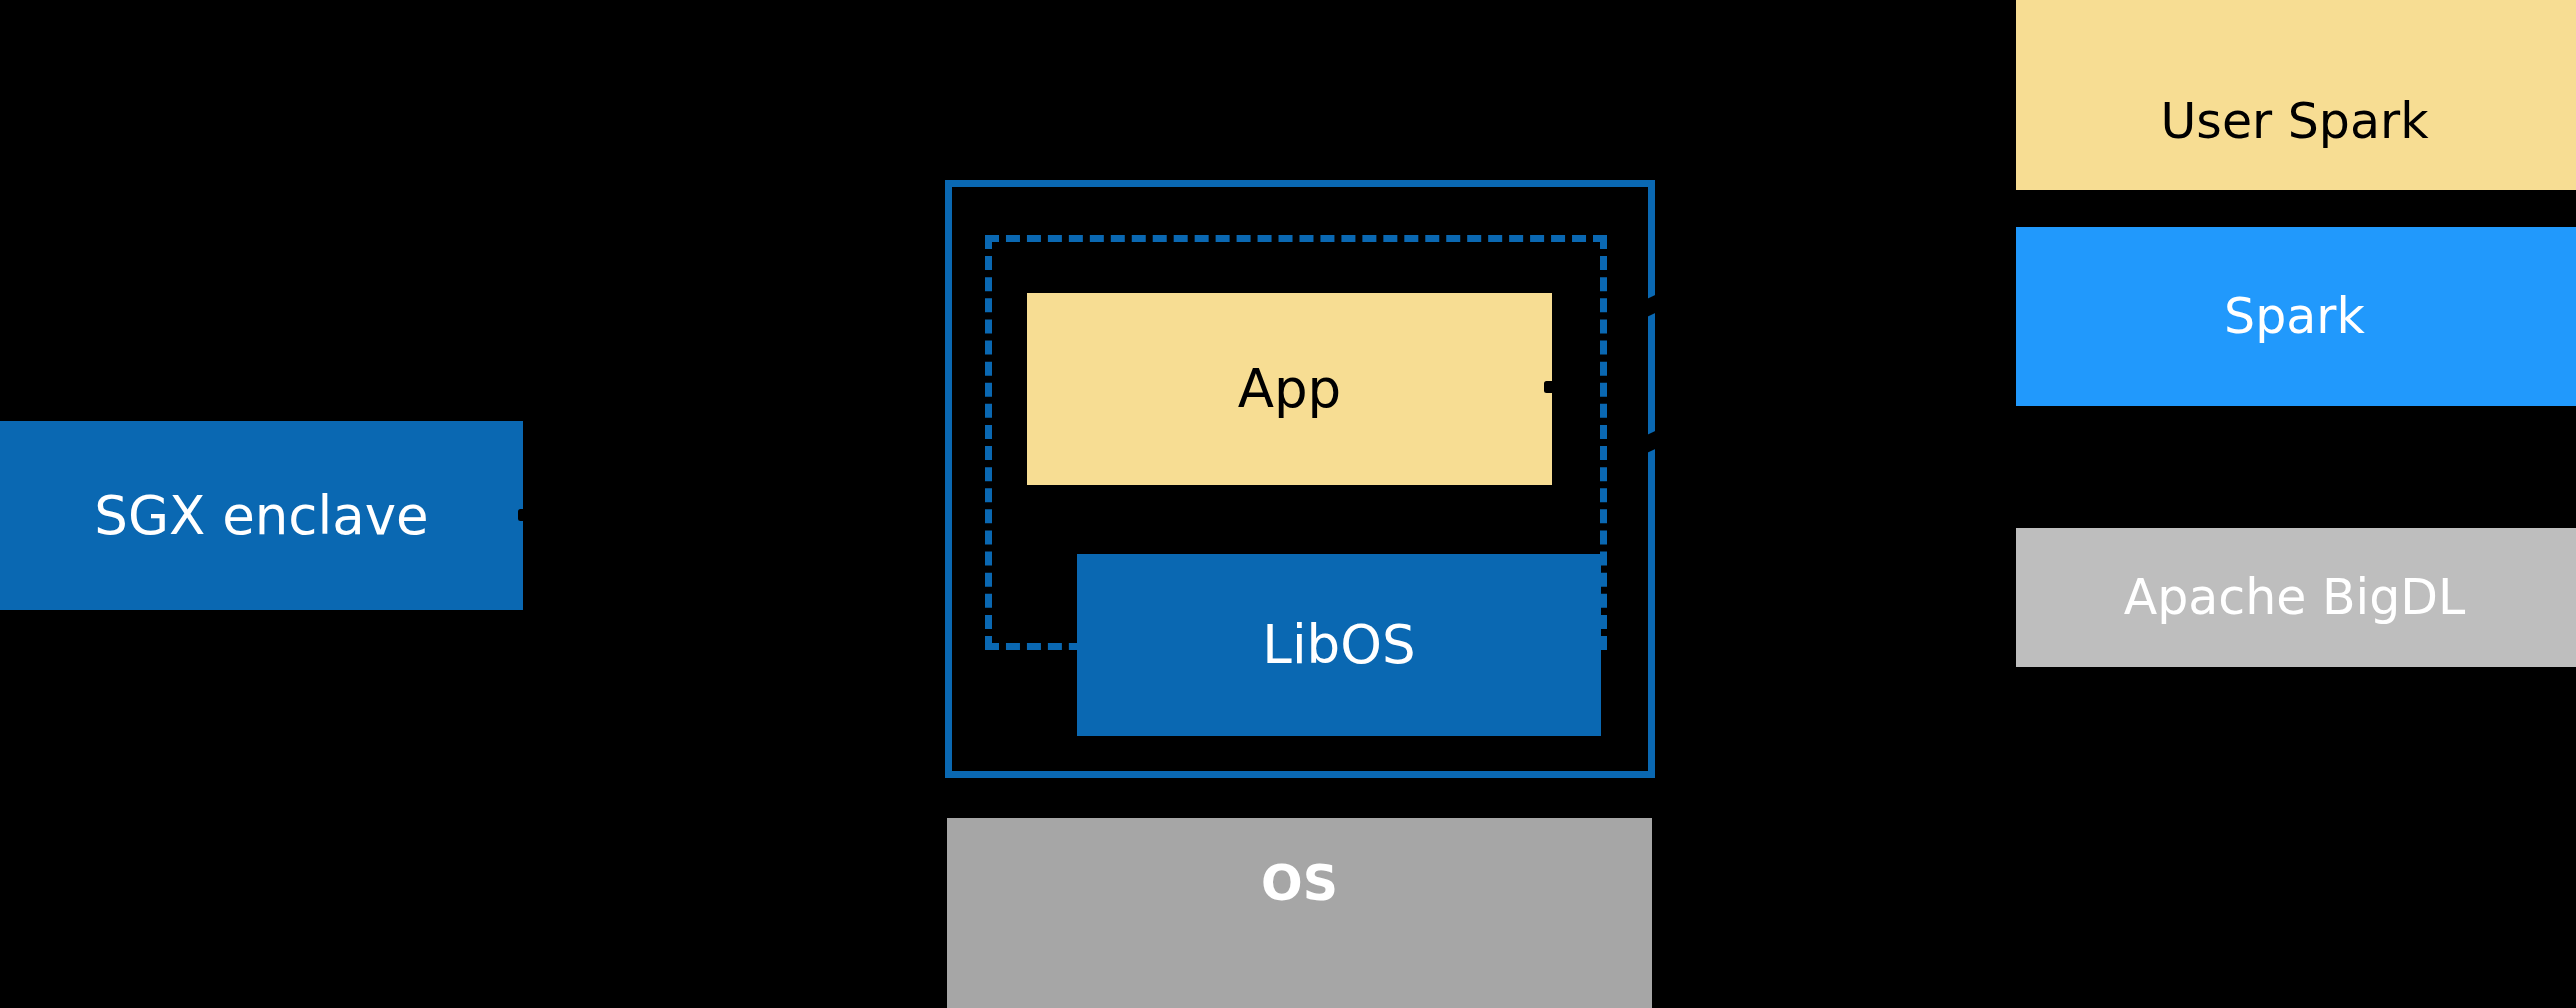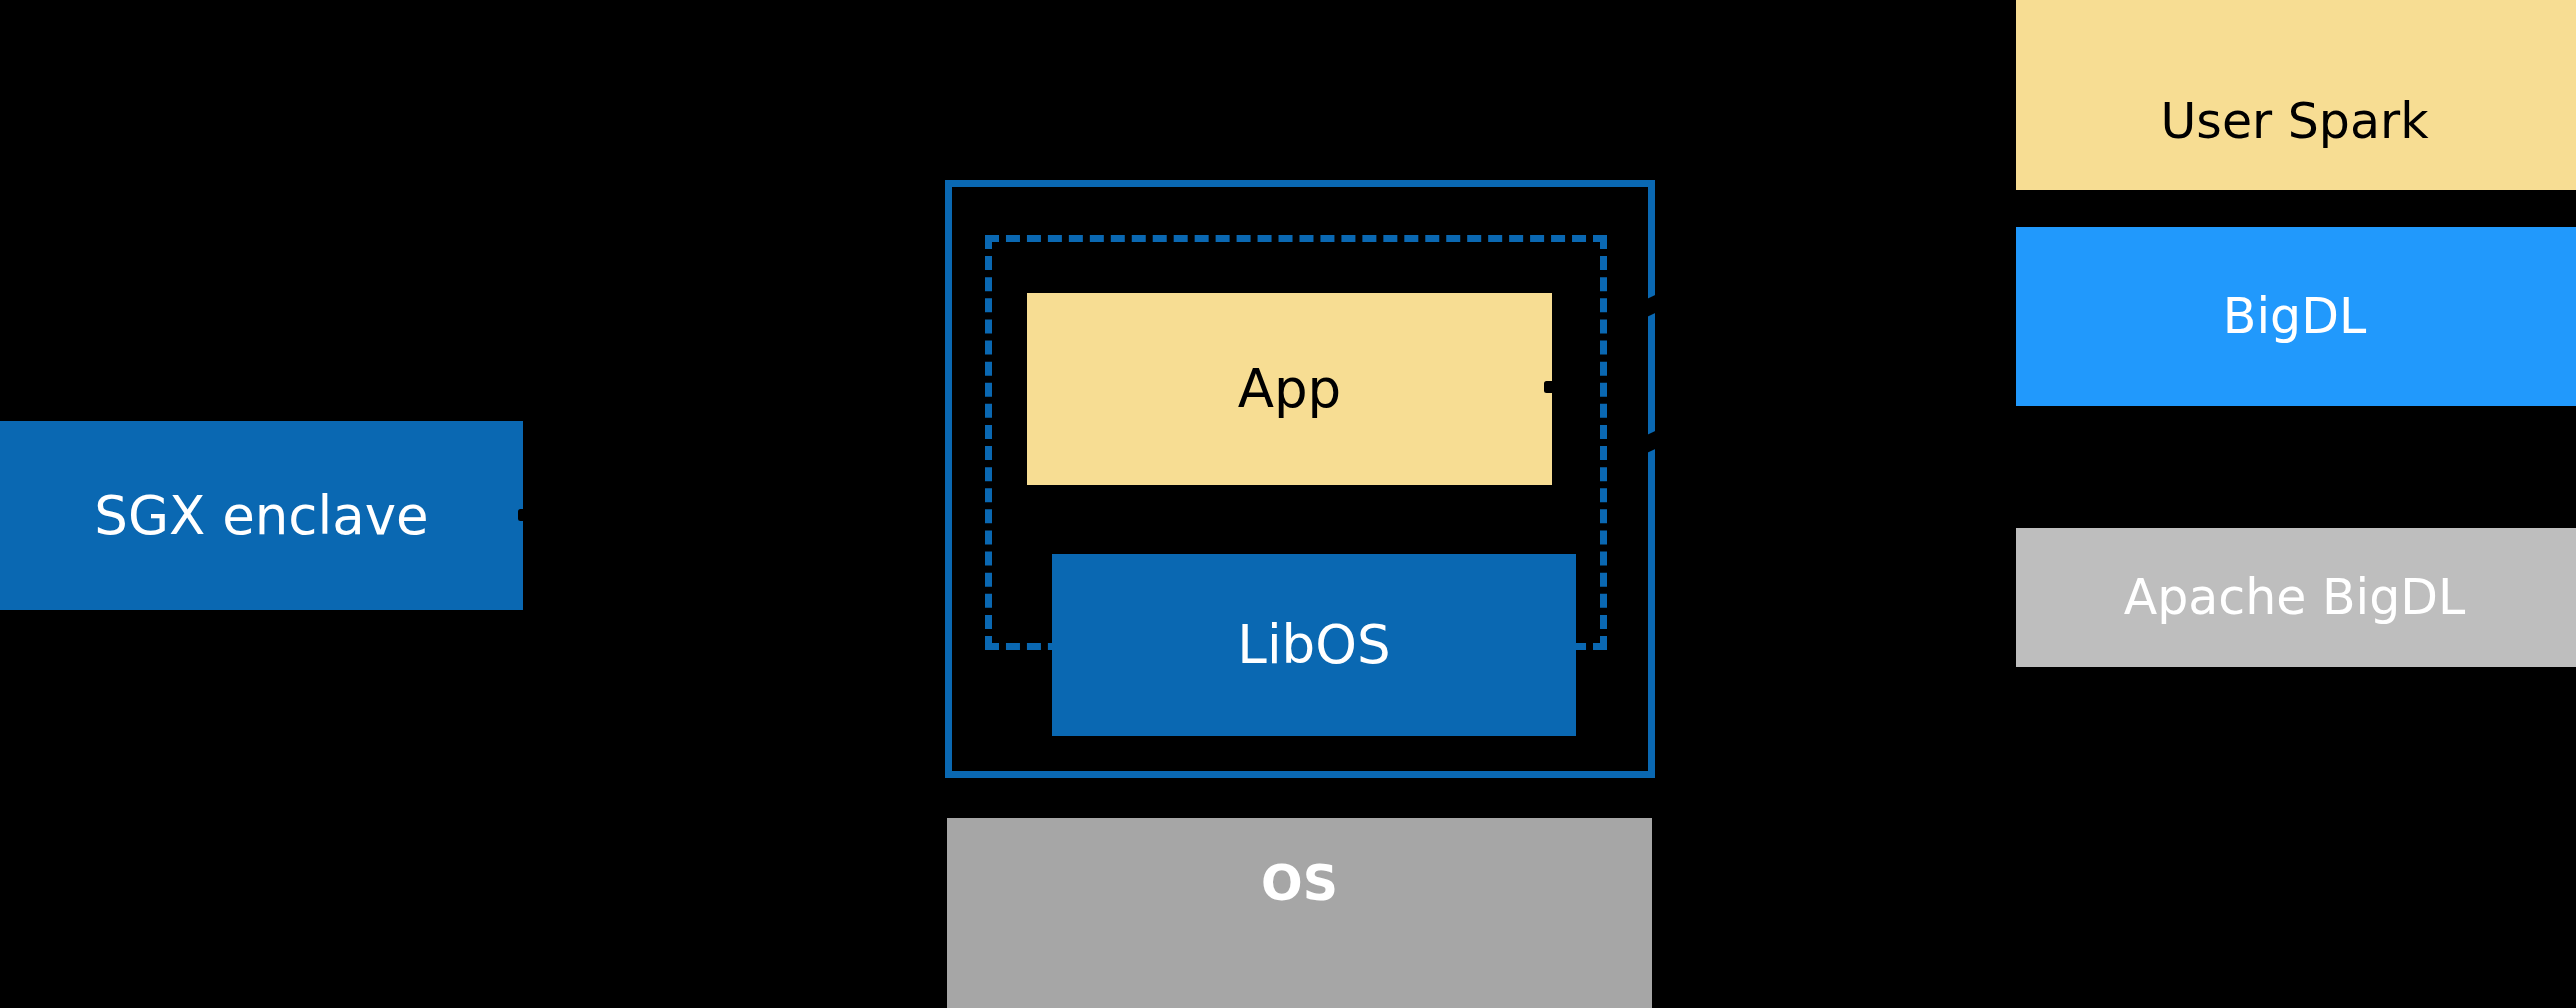--- a/index.html
+++ b/index.html
@@ -76,21 +76,21 @@
     width: 525px;
     height: 192px;
     background: #F7DD93;
     color: #000000;
     font-size: 53px;
     text-align: right;
   }
 
   
   #libos-box {
-    left: 1052px;
+    left: 1077px;
     top: 554px;
     width: 524px;
     height: 182px;
     background: #0A68B2;
     color: #FFFFFF;
     font-size: 53px;
   }
 
   
   #os-box {
@@ -178,21 +178,21 @@
 
   <div class="box" id="os-box">
     <span>OS</span>
   </div>
 
   <div class="box" id="user-apps-box">
     <span>User Spark</span>
   </div>
 
   <div class="box" id="bigdl-box">
-    <span>BigDL</span>
+    <span>Spark</span>
   </div>
 
   <div class="box" id="apache-spark-box">
     <span>Apache BigDL</span>
   </div>
 
 </div>
 
 
 </body></html>

